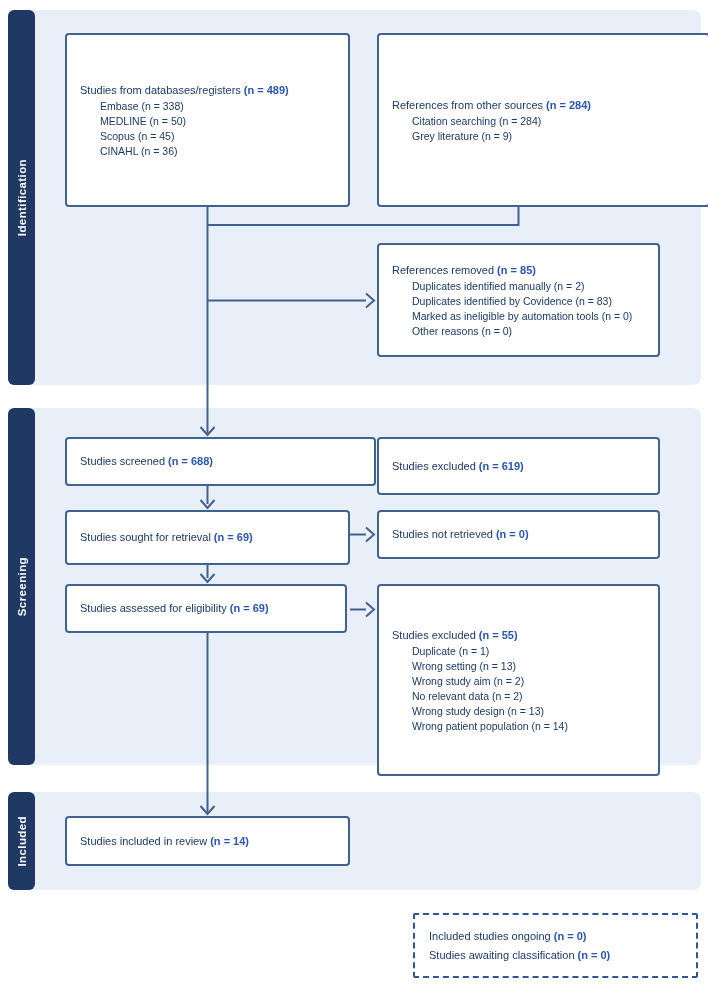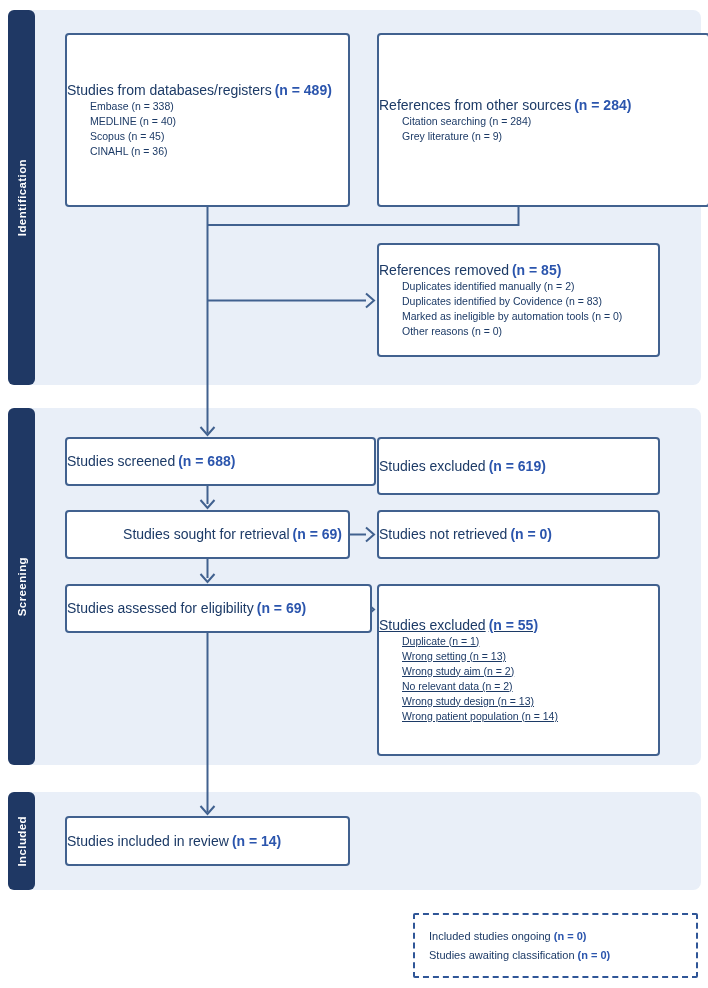--- a/index.html
+++ b/index.html
@@ -62,29 +62,30 @@
     z-index: 2;
     display: flex;
     flex-direction: column;
     justify-content: center;
   }
   .box.dashed {
     border: 2px dashed #2F5597;
     border-radius: 2px;
   }
   .box-title {
-    font-size: 14px;
+    font-size: 11px;
     line-height: 17px;
+    padding-left: 13px;
     padding-right: 6px;
     white-space: nowrap;
   }
   .box-item {
     font-size: 10.5px;
     line-height: 15px;
-    padding-left: 23px;
+    padding-left: 33px;
     padding-right: 4px;
     white-space: nowrap;
   }
   .count {
     font-weight: 700;
     color: #2B55AD;
     margin-left: 3px;
   }
   .status-line {
     font-size: 11px;
@@ -137,21 +138,21 @@
     <path d="M366 602.5 L374 609.5 L366 616.5"></path>
     <path d="M207.5 633 L207.5 812"></path>
     <path d="M200.5 806 L207.5 814 L214.5 806"></path>
   </svg>
 
   <div class="box" style="left:65px;top:33px;width:285px;height:174px;">
     <div class="box-title">
       <span>Studies from databases/registers</span><span class="count">(n = 489)</span>
     </div>
     <div class="box-item">Embase (n = 338)</div>
-    <div class="box-item">MEDLINE (n = 40)</div>
+    <div class="box-item">MEDLINE (n = 50)</div>
     <div class="box-item">Scopus (n = 45)</div>
     <div class="box-item">CINAHL (n = 36)</div>
   </div>
 
   <div class="box" style="left:377px;top:33px;width:333px;height:174px;">
     <div class="box-title">
       <span>References from other sources</span><span class="count">(n = 284)</span>
     </div>
     <div class="box-item">Citation searching (n = 284)</div>
     <div class="box-item">Grey literature (n = 9)</div>
@@ -172,39 +173,39 @@
       <span>Studies screened</span><span class="count">(n = 688)</span>
     </div>
   </div>
 
   <div class="box" style="left:377px;top:437px;width:283px;height:58px;">
     <div class="box-title">
       <span>Studies excluded</span><span class="count">(n = 619)</span>
     </div>
   </div>
 
-  <div class="box" style="left:65px;top:510px;width:285px;height:49px;align-items:flex-end;">
+  <div class="box" style="left:65px;top:510px;width:285px;height:55px;">
     <div class="box-title">
       <span>Studies sought for retrieval</span><span class="count">(n = 69)</span>
     </div>
   </div>
 
   <div class="box" style="left:377px;top:510px;width:283px;height:49px;">
     <div class="box-title">
       <span>Studies not retrieved</span><span class="count">(n = 0)</span>
     </div>
   </div>
 
-  <div class="box" style="left:65px;top:584px;width:307px;height:49px;">
+  <div class="box" style="left:65px;top:584px;width:282px;height:49px;">
     <div class="box-title">
       <span>Studies assessed for eligibility</span><span class="count">(n = 69)</span>
     </div>
   </div>
 
-  <div class="box" style="left:377px;top:584px;width:283px;height:172px;text-decoration:underline;">
+  <div class="box" style="left:377px;top:584px;width:283px;height:192px;">
     <div class="box-title">
       <span>Studies excluded</span><span class="count">(n = 55)</span>
     </div>
     <div class="box-item">Duplicate (n = 1)</div>
     <div class="box-item">Wrong setting (n = 13)</div>
     <div class="box-item">Wrong study aim (n = 2)</div>
     <div class="box-item">No relevant data (n = 2)</div>
     <div class="box-item">Wrong study design (n = 13)</div>
     <div class="box-item">Wrong patient population (n = 14)</div>
   </div>

